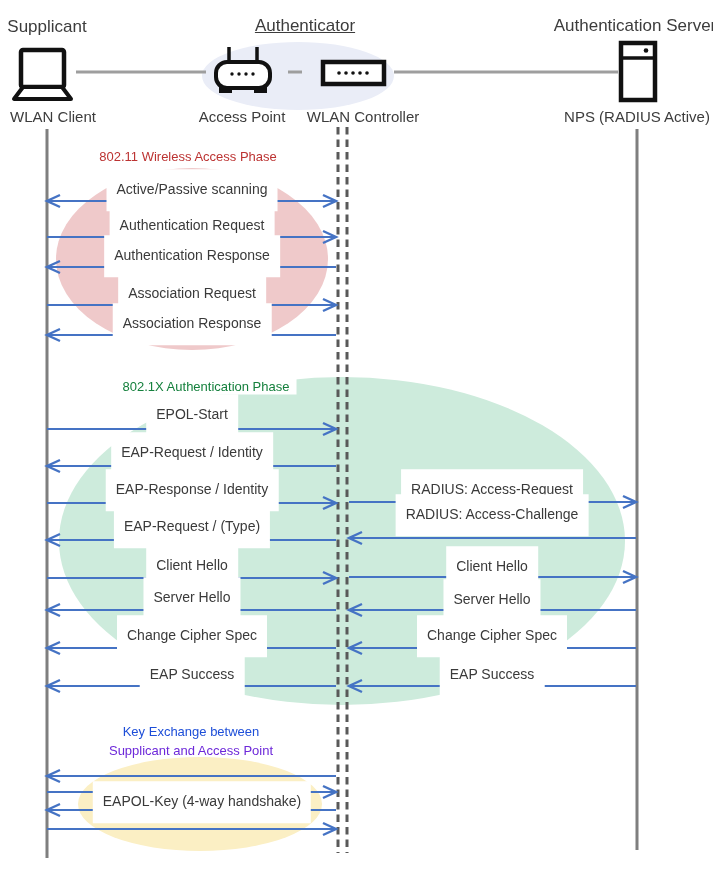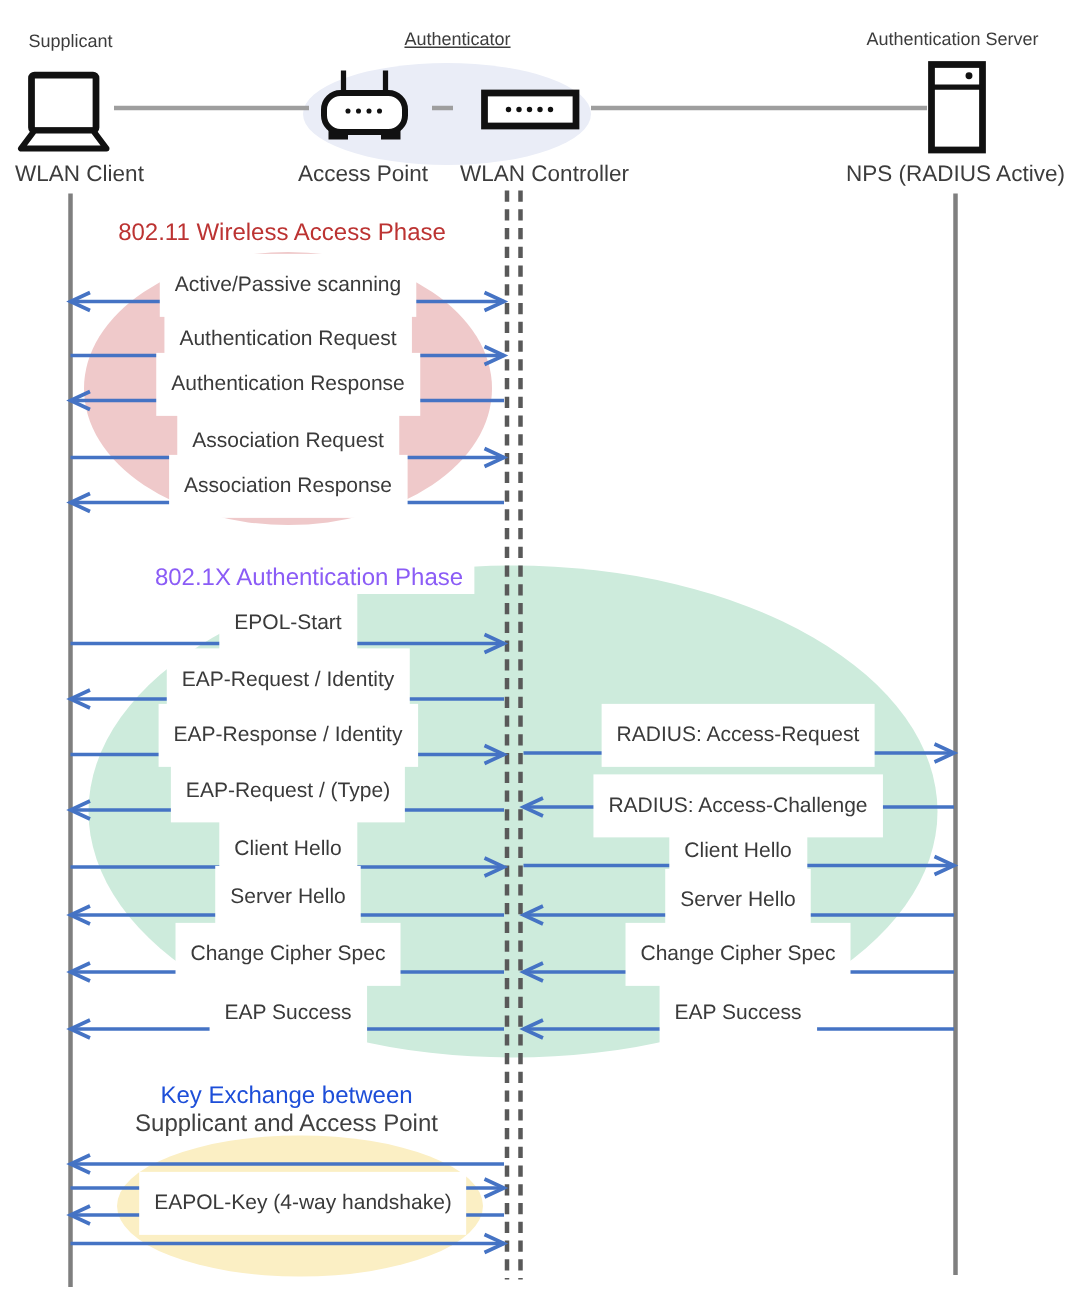--- a/index.html
+++ b/index.html
@@ -3,23 +3,23 @@
 <meta charset="utf-8">
 <style>
   * { margin:0; padding:0; box-sizing:border-box; }
   html,body { background:#ffffff; }
   body { width:713px; height:875px; position:relative; overflow:hidden;
          font-family:"Liberation Sans", sans-serif; }
   .stage { position:absolute; left:0; top:0; width:713px; height:875px; }
   .stage > svg { position:absolute; left:0; top:0; }
   .lbl { position:absolute; transform:translate(-50%,-50%); white-space:nowrap;
          color:#3c3c3c; }
-  .actor  { font-size:12px; }
+  .actor  { font-size:17px; }
   .device { font-size:15px; }
-  .phase-title { font-size:16px; background:#ffffff; padding:1px 7px; }
+  .phase-title { font-size:13px; background:#ffffff; padding:1px 7px; }
   .msg-label { position:absolute; transform:translate(-50%,-50%); white-space:nowrap;
                font-size:14px; color:#3a3a3a; background:#ffffff;
                padding:12px 10px; line-height:1.25; }
 </style>
 </head>
 <body>
 
 <div class="stage">
 
   <svg width="713" height="875" viewBox="0 0 713 875">
@@ -171,36 +171,36 @@
   <div class="lbl actor" style="left:47px;  top:27px;">Supplicant</div>
   <div class="lbl actor" style="left:305px; top:26px;text-decoration:underline;">Authenticator</div>
   <div class="lbl actor" style="left:635px; top:26px;">Authentication Server</div>
 
   <div class="lbl device" style="left:53px;  top:116px;">WLAN Client</div>
   <div class="lbl device" style="left:242px; top:116px;text-align:right;">Access Point</div>
   <div class="lbl device" style="left:363px; top:116px;">WLAN Controller</div>
   <div class="lbl device" style="left:637px; top:116px;">NPS (RADIUS Active)</div>
 
   <div class="lbl phase-title" style="left: 188px; top: 156px; color: rgb(188, 51, 50);">802.11 Wireless Access Phase</div>
-  <div class="lbl phase-title" style="left: 206px; top: 386px; color: #8b5cf6;">802.1X Authentication Phase</div>
+  <div class="lbl phase-title" style="left: 206px; top: 386px; color: #15803d;">802.1X Authentication Phase</div>
   <div class="lbl phase-title" style="left: 191px; top: 731px; background: transparent; color: #1d4ed8;">Key Exchange between</div>
-  <div class="lbl phase-title" style="left: 191px; top: 750px; background: transparent; color: #404040;">Supplicant and Access Point</div>
+  <div class="lbl phase-title" style="left: 191px; top: 750px; background: transparent; color: #6d28d9;">Supplicant and Access Point</div>
 
   <div id="message-labels">
       <div class="msg-label" style="left: 192px; top: 190px;">Active/Passive scanning</div>
       <div class="msg-label" style="left: 192px; top: 226px;">Authentication Request</div>
       <div class="msg-label" style="left: 192px; top: 256px;">Authentication Response</div>
       <div class="msg-label" style="left: 192px; top: 294px;">Association Request</div>
       <div class="msg-label" style="left: 192px; top: 324px;">Association Response</div>
       <div class="msg-label" style="left: 192px; top: 415px;">EPOL-Start</div>
       <div class="msg-label" style="left: 192px; top: 453px;">EAP-Request / Identity</div>
       <div class="msg-label" style="left: 192px; top: 490px;">EAP-Response / Identity</div>
       <div class="msg-label" style="left: 492px; top: 490px;">RADIUS: Access-Request</div>
       <div class="msg-label" style="left: 192px; top: 527px;">EAP-Request / (Type)</div>
-      <div class="msg-label" style="left: 492px; top: 537px;">RADIUS: Access-Challenge</div>
+      <div class="msg-label" style="left: 492px; top: 515px;">RADIUS: Access-Challenge</div>
       <div class="msg-label" style="left: 192px; top: 566px;">Client Hello</div>
       <div class="msg-label" style="left: 492px; top: 567px;">Client Hello</div>
       <div class="msg-label" style="left: 192px; top: 598px;">Server Hello</div>
       <div class="msg-label" style="left: 492px; top: 600px;">Server Hello</div>
       <div class="msg-label" style="left: 192px; top: 636px;">Change Cipher Spec</div>
       <div class="msg-label" style="left: 492px; top: 636px;">Change Cipher Spec</div>
       <div class="msg-label" style="left: 192px; top: 675px;">EAP Success</div>
       <div class="msg-label" style="left: 492px; top: 675px;">EAP Success</div>
       <div class="msg-label" style="left: 202px; top: 802px;">EAPOL-Key (4-way handshake)</div>
     </div>

